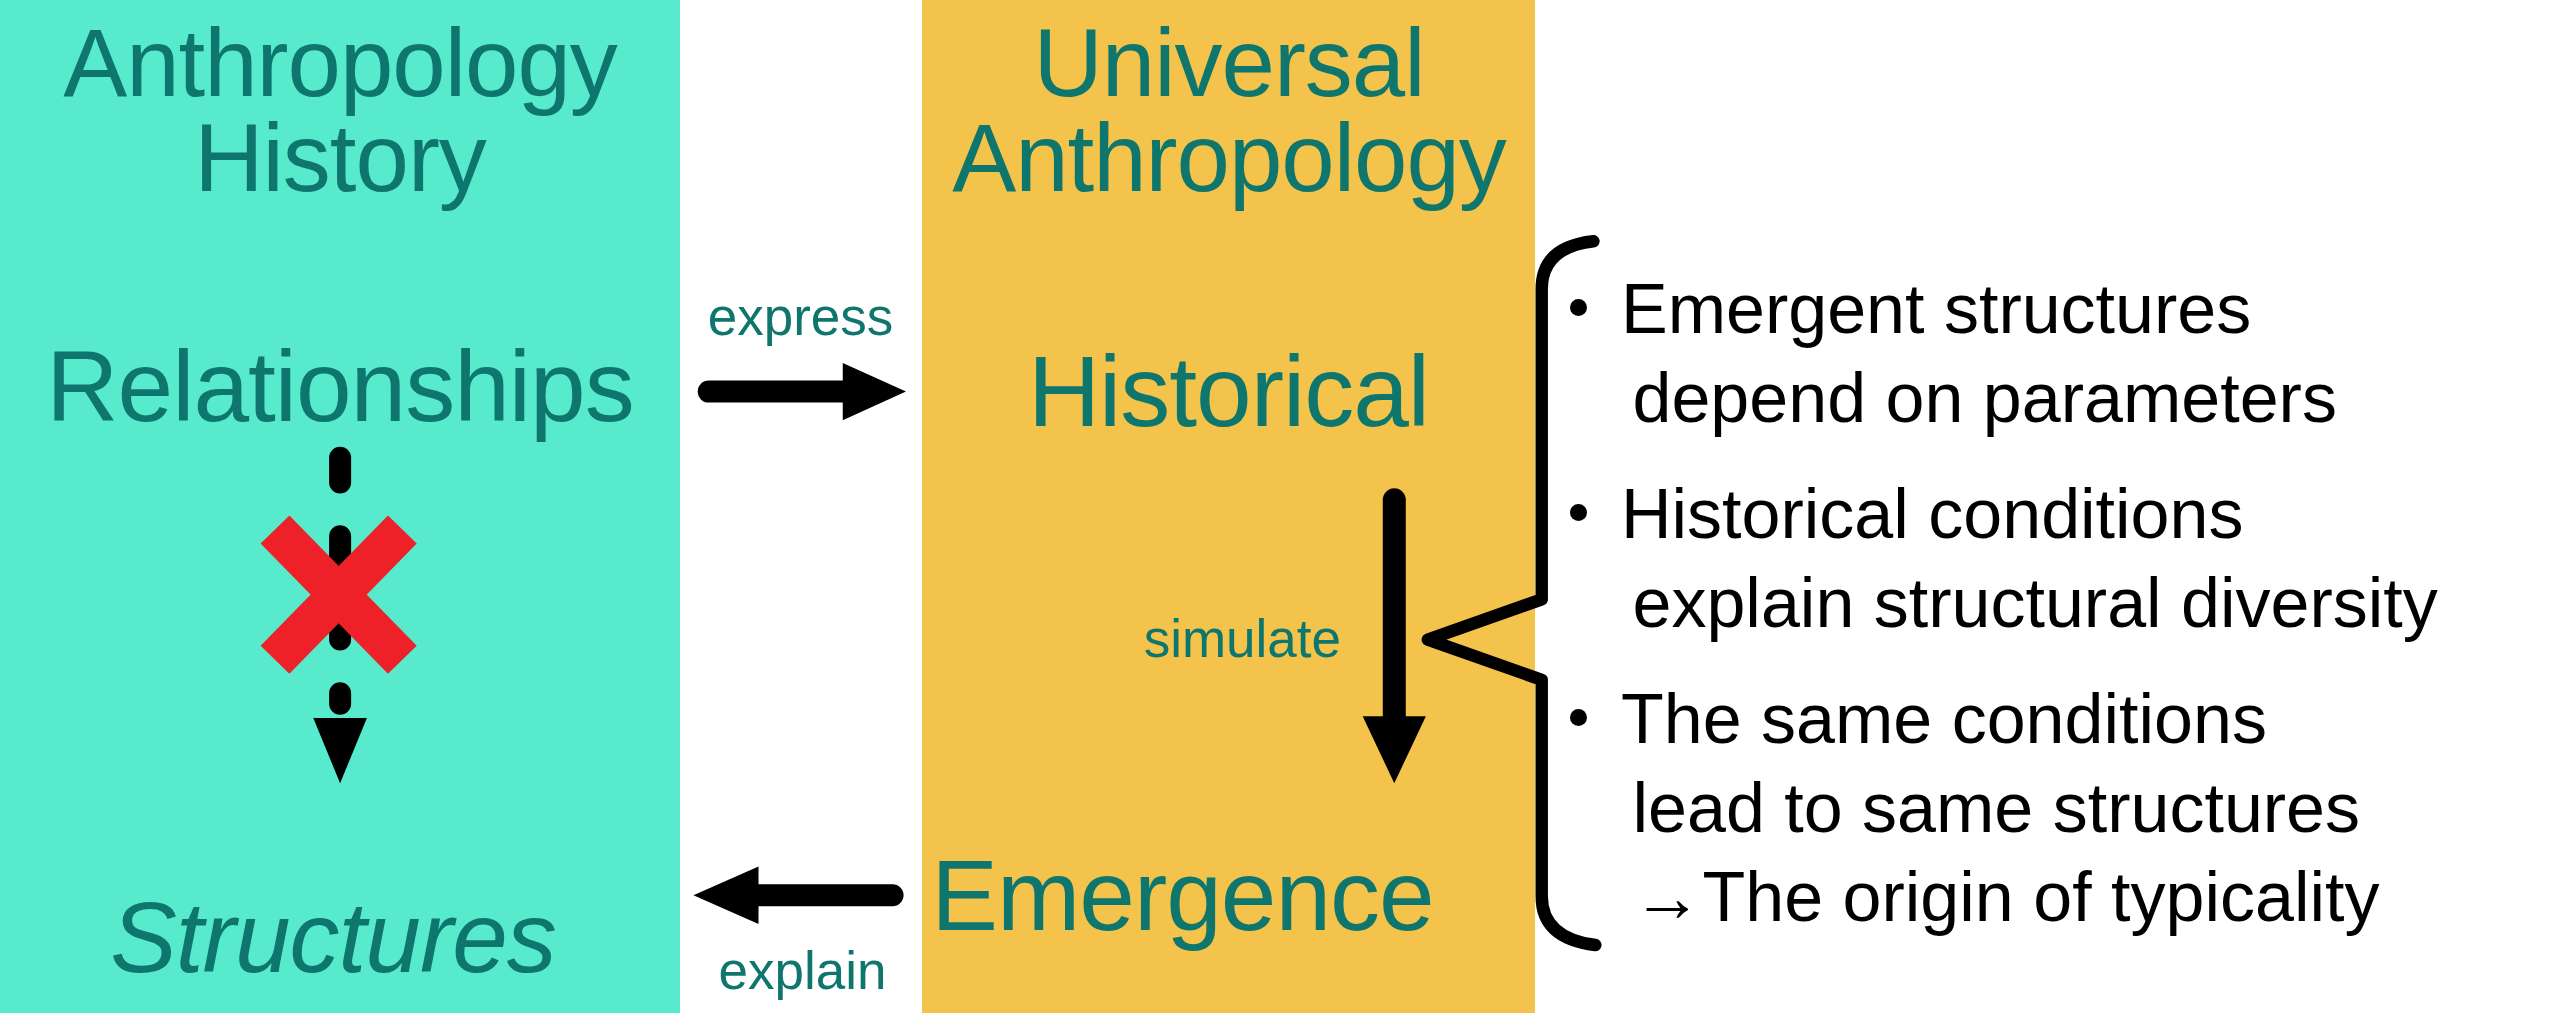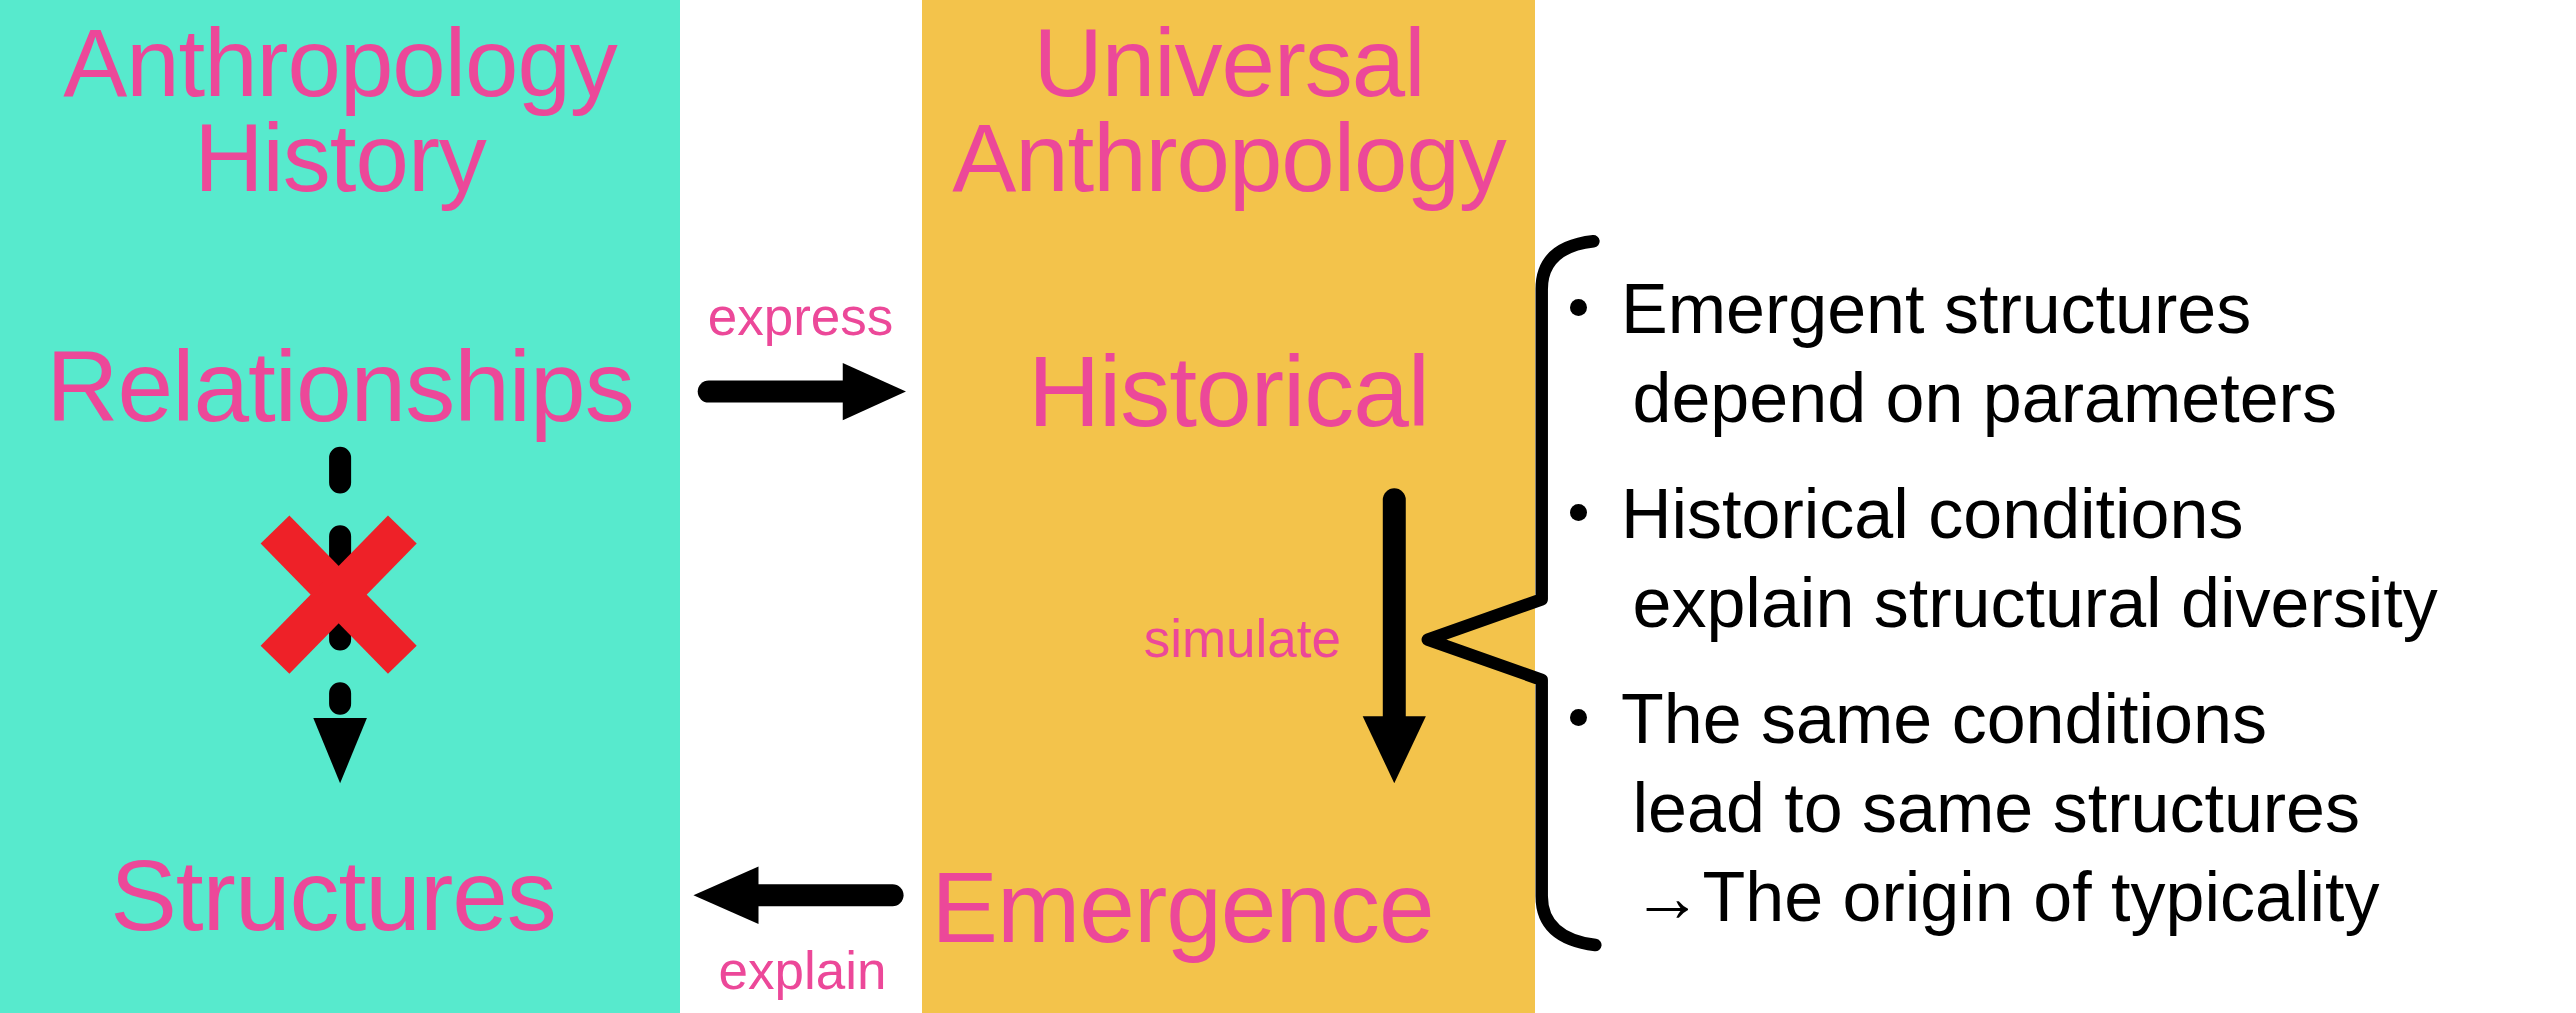--- a/index.html
+++ b/index.html
@@ -9,36 +9,36 @@
     height: 1013px;
     background: #ffffff;
     overflow: hidden;
     font-family: "Liberation Sans", sans-serif;
     color: #000000;
   }
   .col { position: absolute; top: 0; height: 1013px; }
   .col-history  { left: 0;     width: 680px; background: #57EACD; }
   .col-universal{ left: 922px; width: 613px; background: #F3C34B; }
 
-  .txt { position: absolute; color: #ec4899; }
+  .txt { position: absolute; color: #0f766e; }
   .title {
     font-size: 96px;
     line-height: 95px;
     text-align: center;
     white-space: pre-line;
     letter-spacing: -1px;
   }
   .title-history   { left: 0;     width: 680px; top: 15.3px; }
   .title-universal { left: 922px; width: 614px; top: 15.3px; }
 
   .node { font-size: 100px; line-height: 100px; text-align: center; letter-spacing: -1px; }
   .node-relationships { left: 0;     width: 680px; top: 336px; }
   .node-interaction   { left: 922px; width: 613px; top: 341px; }
-  .node-structures    { left: 0;     width: 666px; top: 845px; }
-  .node-emergence     { left: 922px; width: 521px; top: 845px; margin-top: 12px; }
+  .node-structures    { left: 0;     width: 666px; top: 887px; font-style: italic; }
+  .node-emergence     { left: 922px; width: 521px; top: 845px; }
 
   .flow-label { font-size: 53px; line-height: 77px; }
   .label-express  { left: 657px;  width: 287px; top: 278px; text-align: center; }
   .label-explain  { left: 659px;  width: 287px; top: 932px; text-align: center; }
   .label-simulate { left: 996px; width: 345px; top: 600px; text-align: right; }
 
   .overlay { position: absolute; left: 0; top: 0; }
 
   .bullets { position: absolute; left: 1570px; top: 265px; width: 1053px; }
   .bullet { display: flex; align-items: flex-start; margin-bottom: 27px; }

